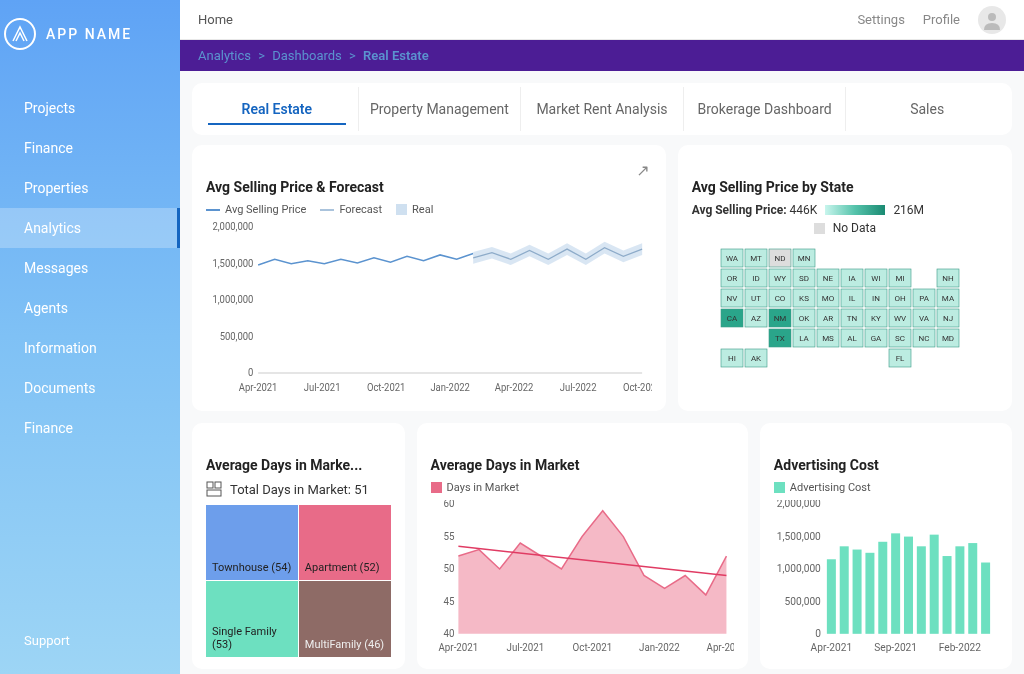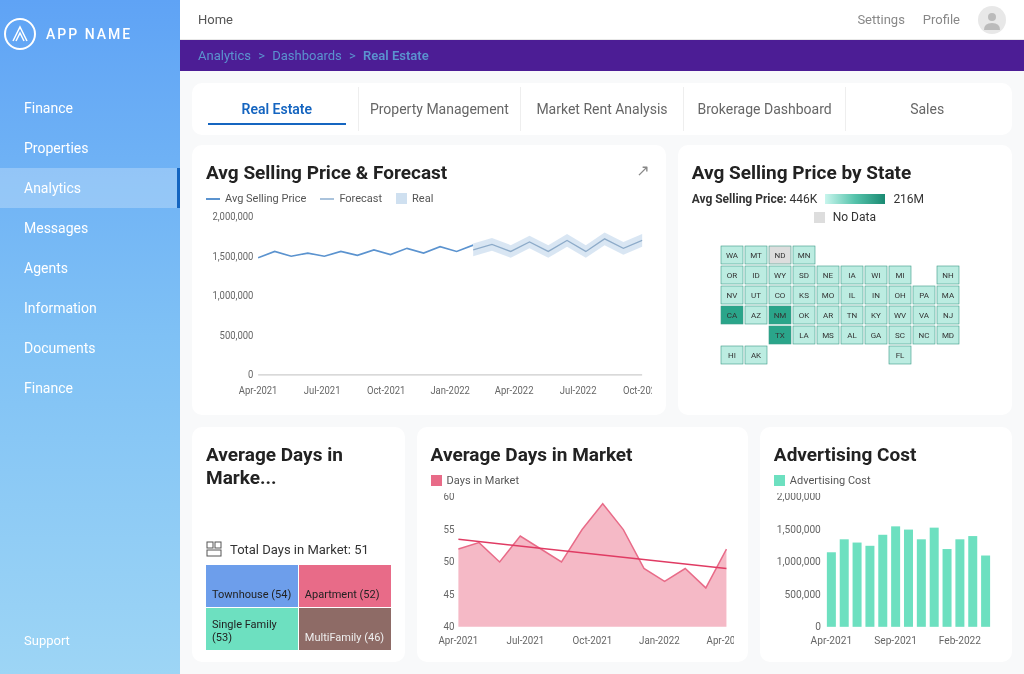--- a/index.html
+++ b/index.html
@@ -32,40 +32,40 @@
 .content { flex: 1; padding: 12px; overflow: hidden; display: flex; flex-direction: column; gap: 10px; }
 .tab-row { background: white; border-radius: 10px; display: flex; padding: 4px; gap: 0; }
 .tab { flex: 1; text-align: center; padding: 14px 8px; font-size: 14px; color: #666; position: relative; cursor: pointer; border-right: 1px solid #eee; }
 .tab:last-child { border-right: none; }
 .tab.active { color: #1565c0; font-weight: 600; }
 .tab.active::after { content: ""; position: absolute; left: 12px; right: 12px; bottom: 6px; height: 2px; background: #1565c0; }
 
 .panels { display: flex; gap: 12px; flex: 1; flex-direction: column; }
 .panel-row { display: flex; gap: 12px; flex: 1; }
 .panel { background: white; border-radius: 10px; padding: 16px 14px 12px; display: flex; flex-direction: column; position: relative; }
-.panel-title { font-size: 19px; font-weight: 700; color: #222; margin-bottom: 8px; }
+.panel-title { font-size: 14px; font-weight: 700; color: #222; margin-bottom: 8px; margin-top: 18px; }
 .chart-legend { display: flex; gap: 14px; font-size: 11px; color: #555; margin-bottom: 6px; align-items: center; flex-wrap: wrap; }
 .legend-item { display: flex; align-items: center; gap: 5px; }
 .swatch { width: 11px; height: 11px; }
 .swatch.line { height: 2px; width: 14px; }
 .chart-body { flex: 1; position: relative; }
 .expand-icon { position: absolute; top: 16px; right: 16px; color: #888; font-size: 16px; cursor: pointer; }
 
 
 .row1 .p-forecast { flex: 1.6; }
 .row1 .p-map { flex: 1.1; }
 .row2 .p-tree { flex: 0.7; }
 .row2 .p-days { flex: 1.15; }
 .row2 .p-cost { flex: 0.85; }
 
 
 .axis-label { font-size: 10px; fill: #666; }
 
 
-.tree-total { display: flex; align-items: center; gap: 8px; color: #333; font-size: 13px; margin-bottom: 8px; margin-top: 44px; }
+.tree-total { display: flex; align-items: center; gap: 8px; color: #333; font-size: 13px; margin-bottom: 8px; }
 .treemap { display: grid; grid-template-columns: 1fr 1fr; grid-template-rows: 1fr 1fr; flex: 1; gap: 1px; }
 .treemap .cell { display: flex; align-items: flex-end; padding: 6px; font-size: 11px; color: #222; }
 .cell.c0 { background: #6d9eeb; }
 .cell.c1 { background: #e86b88; }
 .cell.c2 { background: #6de0c0; }
 .cell.c3 { background: #8e6b66; color: #eee; }
 
 
 .map-meta { font-size: 12px; color: #333; margin-bottom: 4px; display: flex; flex-wrap: wrap; gap: 8px; align-items: center; }
 .gradient-bar { width: 60px; height: 10px; background: linear-gradient(90deg, #c8f5ed, #55c3ab, #1a8a72); display: inline-block; }
@@ -80,20 +80,21 @@
 <div class="sidebar">
   <div class="logo-area">
     <div class="logo-circle">
       <svg width="18" height="18" viewBox="0 0 18 18">
           <path d="M2 16 L9 2 L16 16 M5 16 L9 8 L13 16" stroke="white" stroke-width="1.5" fill="none"></path>
         </svg>
     </div>
     <div class="logo-text">APP NAME</div>
   </div>
   <div class="nav-items" id="nav-list">
+      <div class="nav-item">Projects</div>
       <div class="nav-item">Finance</div>
       <div class="nav-item">Properties</div>
       <div class="nav-item active">Analytics</div>
       <div class="nav-item">Messages</div>
       <div class="nav-item">Agents</div>
       <div class="nav-item">Information</div>
       <div class="nav-item">Documents</div>
       <div class="nav-item">Finance</div>
     </div>
   <div class="nav-footer" id="nav-footer">

